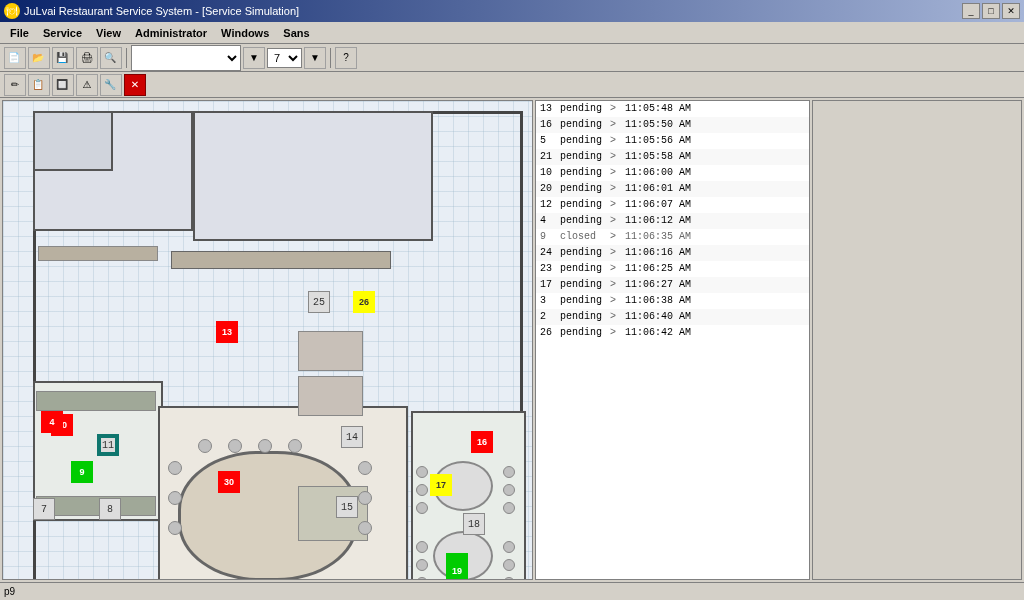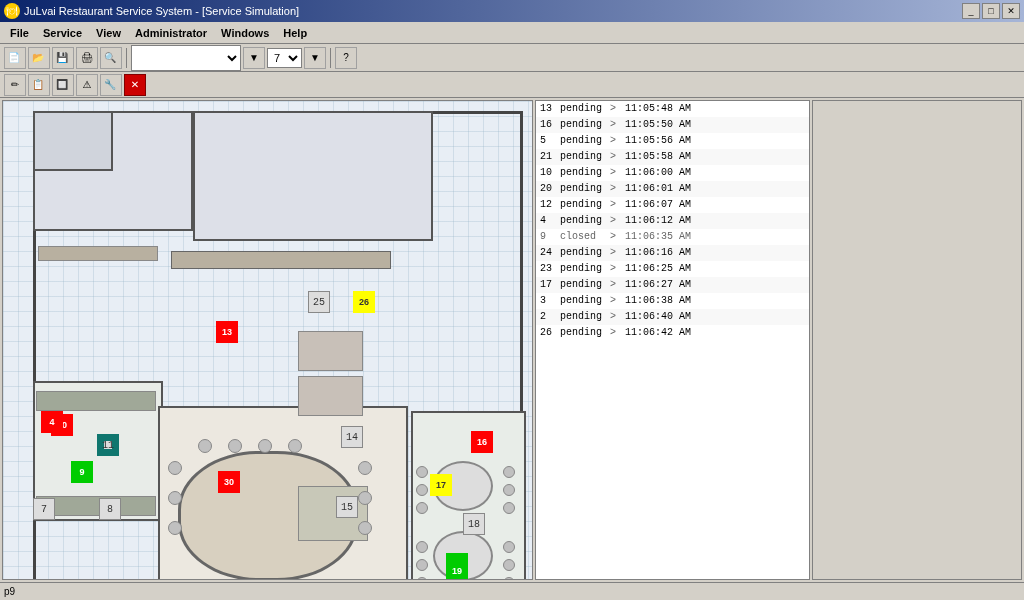--- a/index.html
+++ b/index.html
@@ -272,21 +272,21 @@
     <div class="tb-btn">✕</div>
   </div>
 </div>
 
 <div class="menu-bar">
   <span class="menu-item">File</span>
   <span class="menu-item">Service</span>
   <span class="menu-item">View</span>
   <span class="menu-item">Administrator</span>
   <span class="menu-item">Windows</span>
-  <span class="menu-item">Help</span>
+  <span class="menu-item">Sans</span>
 </div>
 
 <div class="toolbar1">
   <div class="tb1-btn">📄</div>
   <div class="tb1-btn">📂</div>
   <div class="tb1-btn">💾</div>
   <div class="tb1-btn">🖨</div>
   <div class="tb1-btn">🔍</div>
   <div class="sep"></div>
   <select class="font-select">
@@ -374,21 +374,21 @@
     <div style="position:absolute;left:430px;top:360px;width:60px;height:50px;border-radius:50%;border:2px solid #888;background:#ddd;z-index:4;"></div>
     <div style="position:absolute;left:430px;top:430px;width:60px;height:50px;border-radius:50%;border:2px solid #888;background:#ddd;z-index:4;"></div>
 
     <div class="table-red" style="left:213px;top:220px;width:22px;height:22px;">13</div>
 
     <div class="table-plain" style="left:305px;top:190px;width:22px;height:22px;border:1px solid #888;background:#ddd;">25</div>
 
     <div class="table-yellow" style="left:350px;top:190px;width:22px;height:22px;">26</div>
 
     <div class="table-red" style="left:48px;top:313px;width:22px;height:22px;">10</div>
-    <div class="table-plain" style="left:94px;top:333px;width:22px;height:22px;border:7px solid #0f766e;background:#ddd;">11</div>
+    <div class="table-plain" style="left:94px;top:333px;width:22px;height:22px;border:4px solid #0f766e;background:#ddd;">11</div>
     <div class="table-green" style="left:68px;top:360px;width:22px;height:22px;">9</div>
 
     <div class="table-plain" style="left:30px;top:397px;width:22px;height:22px;border:1px solid #888;background:#ddd;">7</div>
     <div class="table-plain" style="left:96px;top:397px;width:22px;height:22px;border:1px solid #888;background:#ddd;">8</div>
 
     <div class="table-red" style="left:38px;top:310px;width:22px;height:22px;">4</div>
 
     <div class="table-red" style="left:215px;top:370px;width:22px;height:22px;">30</div>
 
     <div class="table-plain" style="left:338px;top:325px;width:22px;height:22px;border:1px solid #888;background:#ddd;">14</div>

